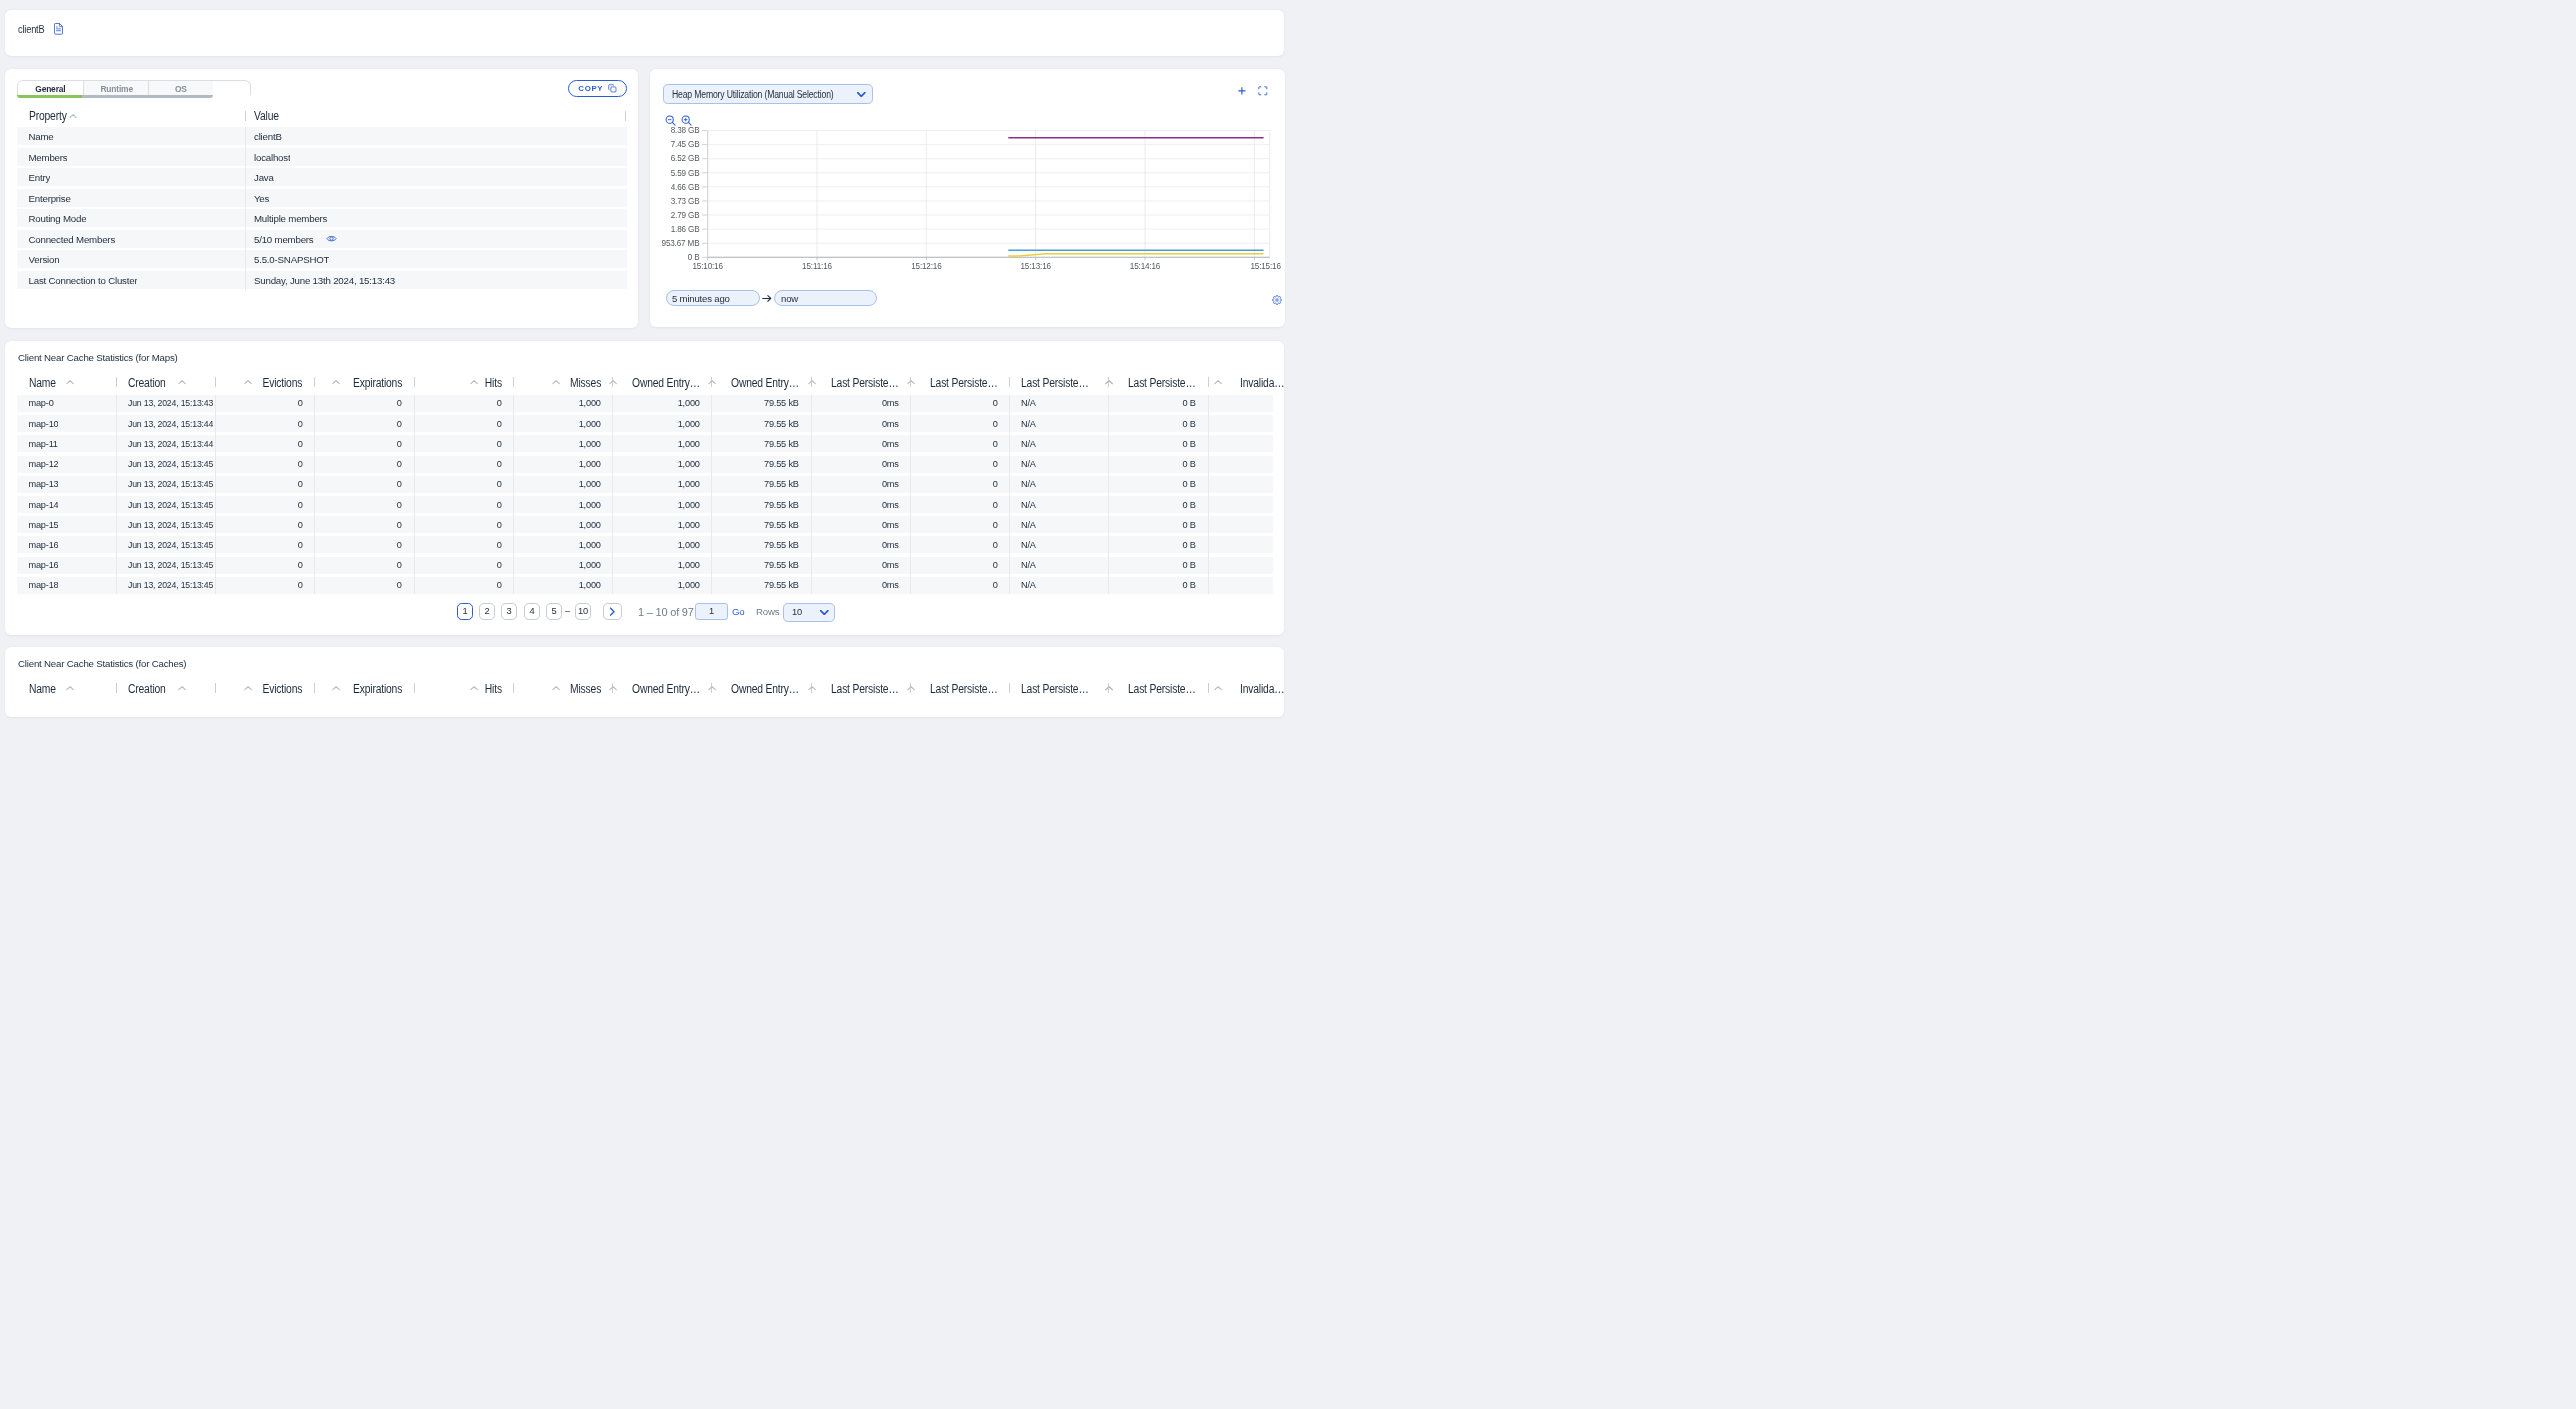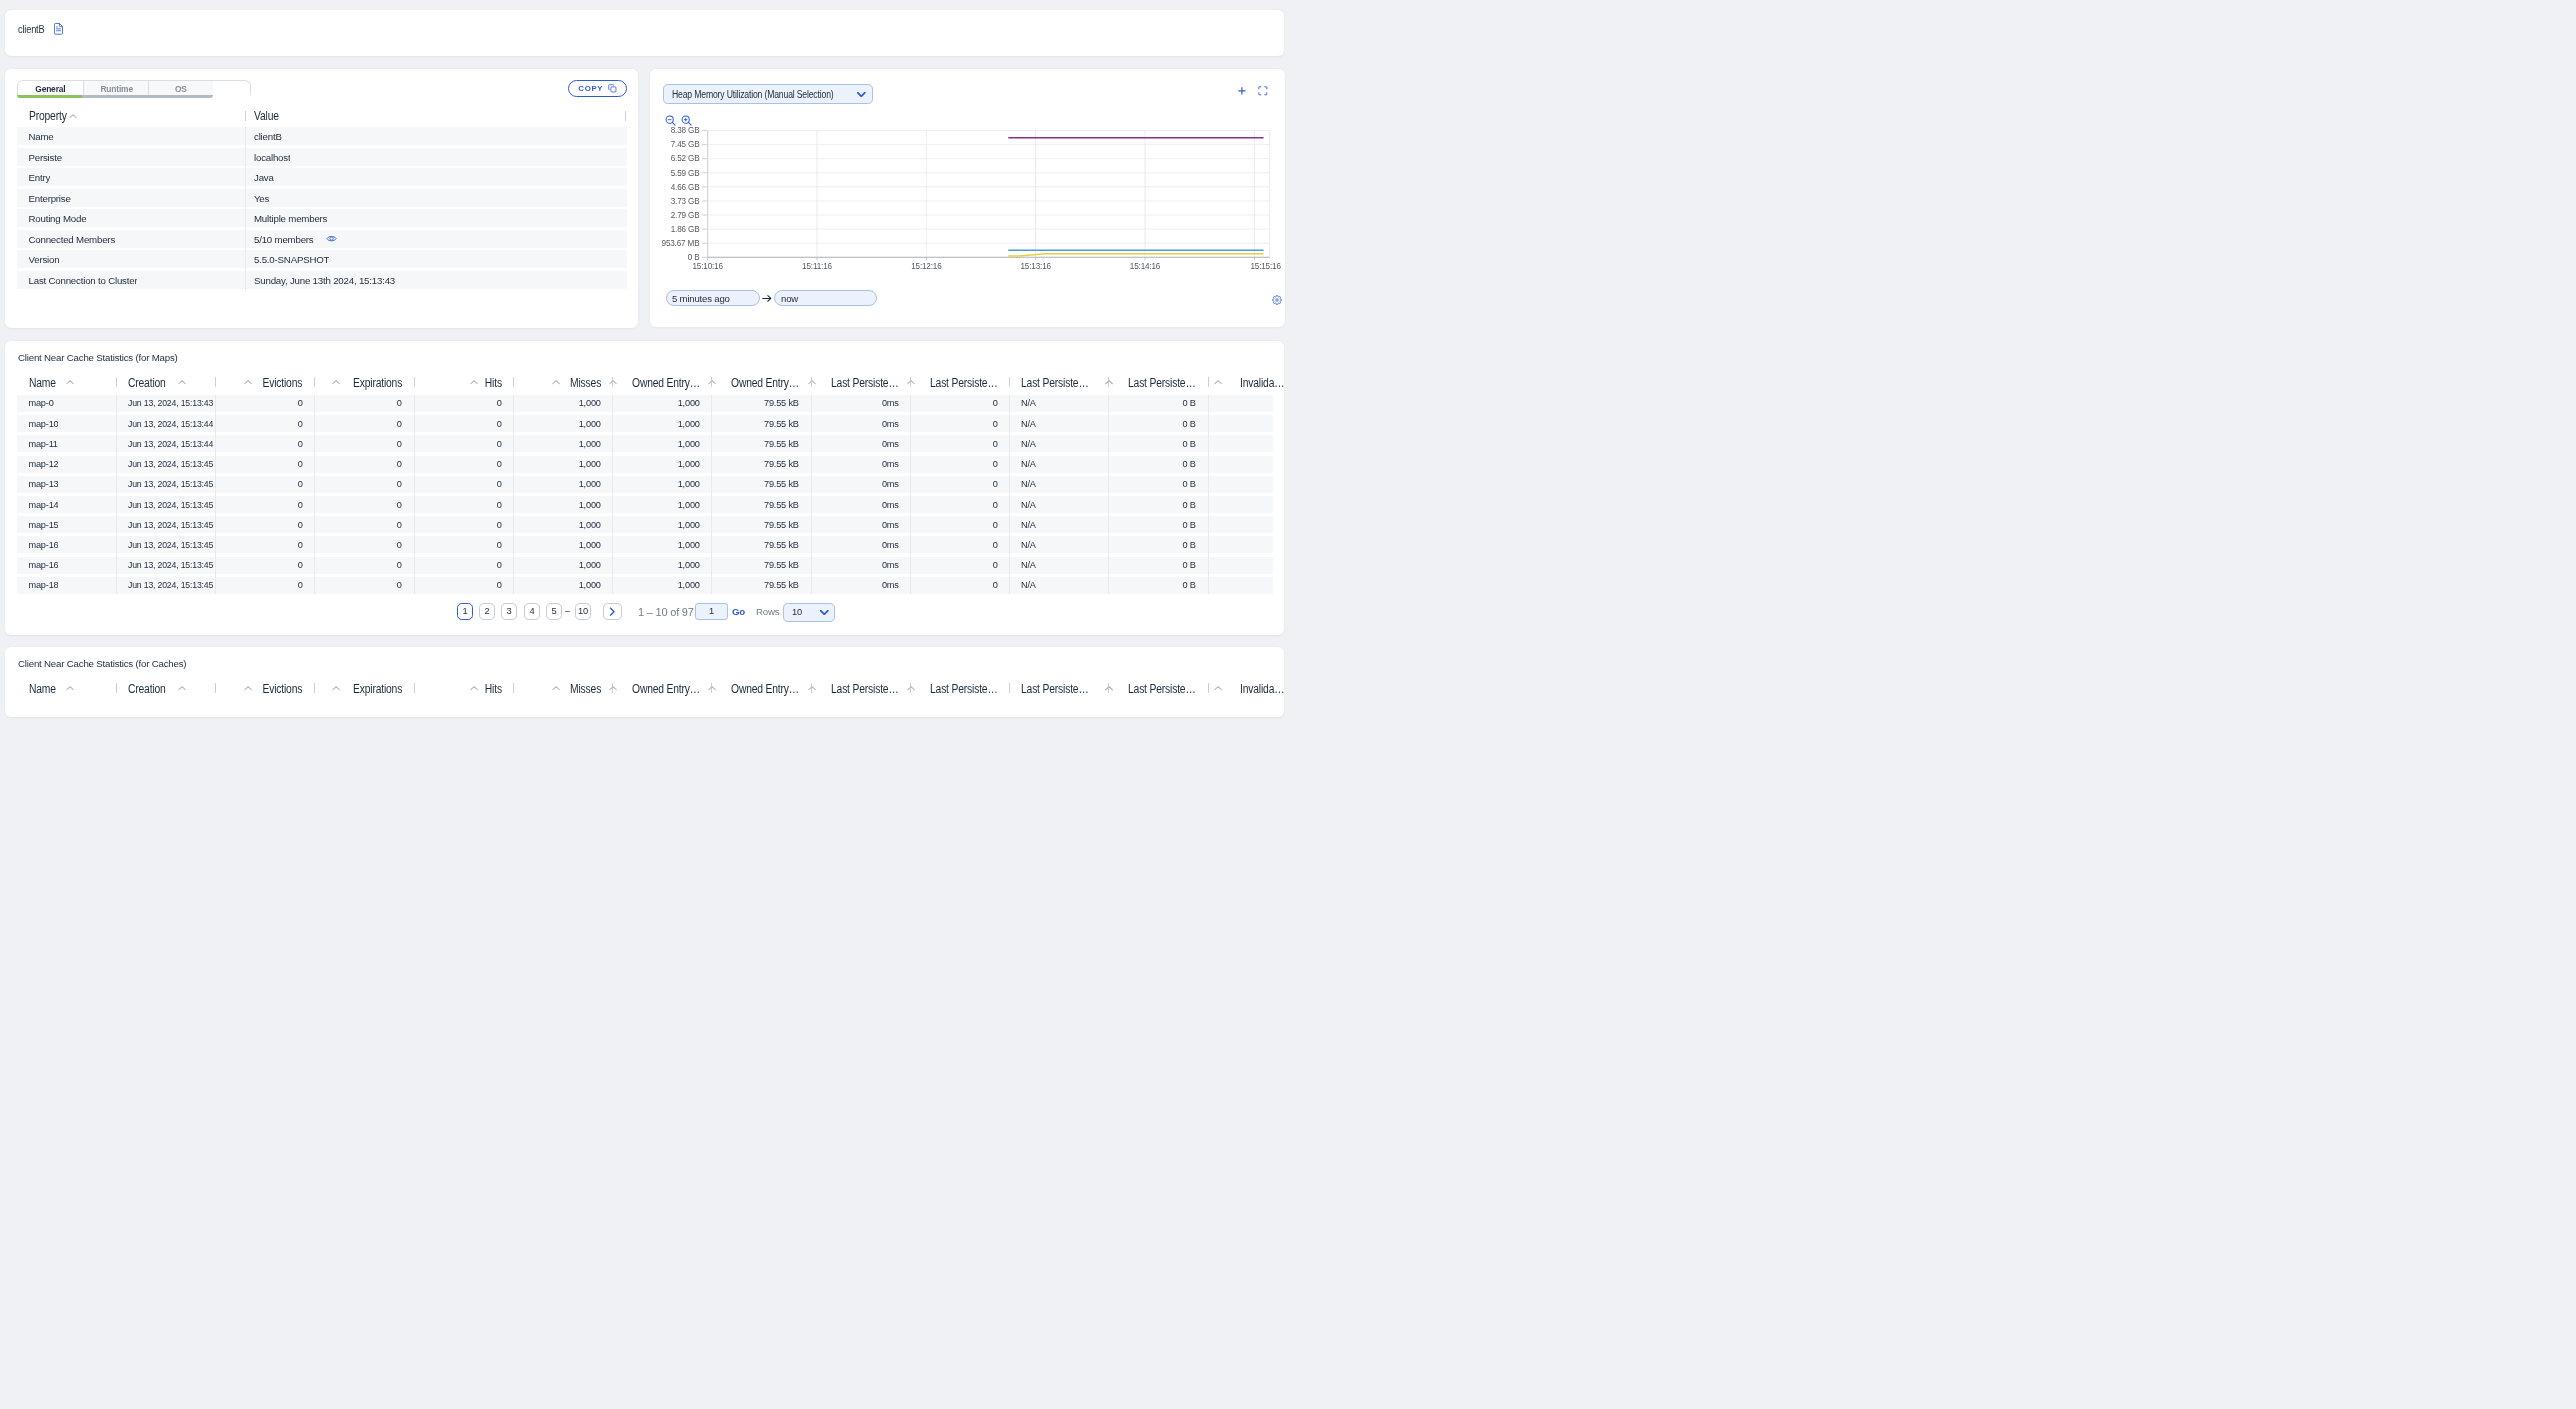--- a/index.html
+++ b/index.html
@@ -57,21 +57,21 @@
   </svg>
 <div class="hsep" style="left:245px;top:111px"></div>
 <div class="hd" style="left:254px;top:110px;height:11px;color:#1d2b3a">
     <span style="transform:scaleX(0.86);transform-origin:0 50%">Value</span>
   </div>
 <div class="hsep" style="left:625px;top:111px"></div>
 <div class="row" style="left:17px;top:127px;width:610px;height:17.6px"></div>
 <div class="cell" style="left:28.5px;top:131px;font-size:9.7px">Name</div>
 <div class="cell" style="left:254px;top:131px;font-size:9.7px">clientB</div>
 <div class="row" style="left:17px;top:148px;width:610px;height:17.6px"></div>
-<div class="cell" style="left:28.5px;top:152px;font-size:9.7px">Persiste</div>
+<div class="cell" style="left:28.5px;top:152px;font-size:9.7px">Members</div>
 <div class="cell" style="left:254px;top:152px;font-size:9.7px">localhost</div>
 <div class="row" style="left:17px;top:168px;width:610px;height:17.6px"></div>
 <div class="cell" style="left:28.5px;top:172px;font-size:9.7px">Entry</div>
 <div class="cell" style="left:254px;top:172px;font-size:9.7px">Java</div>
 <div class="row" style="left:17px;top:189px;width:610px;height:17.6px"></div>
 <div class="cell" style="left:28.5px;top:193px;font-size:9.7px">Enterprise</div>
 <div class="cell" style="left:254px;top:193px;font-size:9.7px">Yes</div>
 <div class="row" style="left:17px;top:209px;width:610px;height:17.6px"></div>
 <div class="cell" style="left:28.5px;top:213px;font-size:9.7px">Routing Mode</div>
 <div class="cell" style="left:254px;top:213px;font-size:9.7px">Multiple members</div>
@@ -423,21 +423,21 @@
 <div class="abs" style="left:565px;top:606px;font-size:9.3px;color:#1d2b3a">–</div>
 <div class="pbtn" style="left:575px;top:603px;width:16px">10</div>
 <div class="pbtn" style="left:603px;top:603px;width:19px">
     <svg width="6.2" height="9.3" viewBox="0 0 8 12">
       <path d="M1.5 1 L6.5 6 L1.5 11" fill="none" stroke="#2c5bd2" stroke-width="1.8" stroke-linejoin="round"></path>
     </svg>
   </div>
 <div class="abs" style="left:638px;top:606px;font-size:11px;color:#717b87">1 – 10 of 97</div>
 <div class="inp" style="left:695px;top:603px;width:33px;height:16.7px"></div>
 <div class="abs" style="left:695px;top:606px;width:33px;text-align:center;font-size:9.3px">1</div>
-<div class="abs" style="left:732px;top:606px;font-size:9.7px;font-weight:bold;color:#2c5bd2">Go</div>
+<div class="abs" style="left:732px;top:606px;font-size:9.7px;font-weight:normal;color:#2c5bd2">Go</div>
 <div class="abs" style="left:756px;top:606px;font-size:9.7px;color:#717b87">Rows</div>
 <div class="inp" style="left:783px;top:603px;width:52px;height:18.7px;border-radius:4.7px"></div>
 <div class="abs" style="left:792px;top:607px;font-size:9.3px">10</div>
 <svg class="abs" style="left:820px;top:610px" width="8.6" height="5" viewBox="0 0 12 7">
     <path d="M1 1 L6 6 L11 1" fill="none" stroke="#2c5bd2" stroke-width="2.4" stroke-linecap="round" stroke-linejoin="round"></path>
   </svg>
 <div class="card" style="left:5.4px;top:647px;width:1279px;height:70px"></div>
 <div class="abs" style="left:18px;top:658px;font-size:9.7px">Client Near Cache Statistics (for Caches)</div>
 <div class="hd" style="left:28.5px;top:683px;height:11px;gap:5.8px">
     <span style="transform:scaleX(0.86);transform-origin:0 50%">Name</span>

